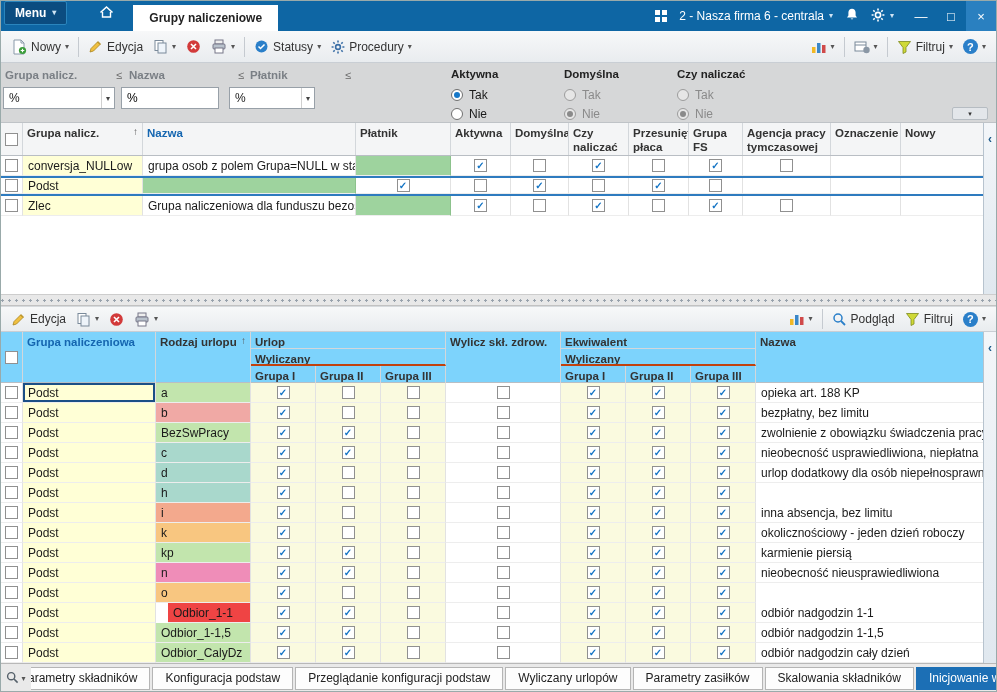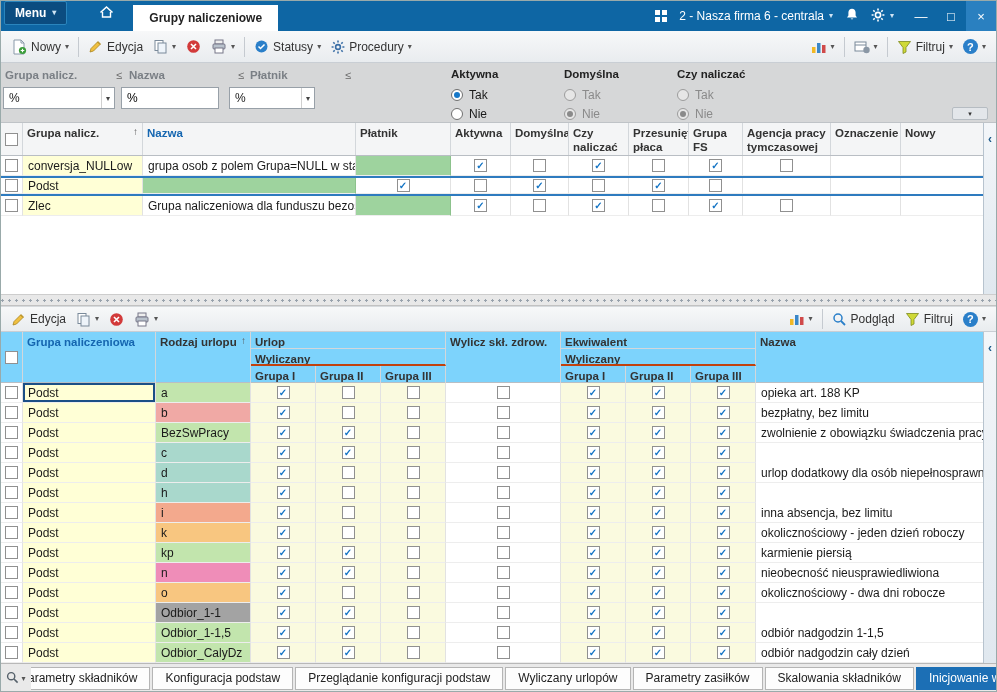--- a/index.html
+++ b/index.html
@@ -636,20 +636,21 @@
             </div>
             <div class="gc cc yel">
               <span class="cb on">✓</span>
             </div>
             <div class="gc cc yel">
               <span class="cb on">✓</span>
             </div>
             <div class="gc cc yel">
               <span class="cb on">✓</span>
             </div>
+            <div class="gc">nieobecność usprawiedliwiona, niepłatna</div>
           </div>
           <div class="grow lrow">
             <div class="gc cc">
               <span class="cb"></span>
             </div>
             <div class="gc key">Podst</div>
             <div class="gc" style="background: rgb(169, 216, 204);">d</div>
             <div class="gc cc yel">
               <span class="cb on">✓</span>
             </div>
@@ -837,49 +838,49 @@
             </div>
             <div class="gc cc yel">
               <span class="cb on">✓</span>
             </div>
             <div class="gc cc yel">
               <span class="cb on">✓</span>
             </div>
             <div class="gc cc yel">
               <span class="cb on">✓</span>
             </div>
-            <div class="gc">okolicznościowy - dwa dni robocze</div>
-          </div>
-          <div class="grow lrow">
-            <div class="gc cc">
-              <span class="cb"></span>
-            </div>
-            <div class="gc key">Podst</div>
-            <div class="gc" style="background: #a3a3a3;">Odbior_1-1</div>
-            <div class="gc cc yel">
-              <span class="cb on">✓</span>
-            </div>
-            <div class="gc cc yel">
-              <span class="cb on">✓</span>
-            </div>
-            <div class="gc cc yel">
-              <span class="cb"></span>
-            </div>
-            <div class="gc cc">
-              <span class="cb"></span>
-            </div>
-            <div class="gc cc yel">
-              <span class="cb on">✓</span>
-            </div>
-            <div class="gc cc yel">
-              <span class="cb on">✓</span>
-            </div>
-            <div class="gc cc yel">
-              <span class="cb on">✓</span>
-            </div>
+          </div>
+          <div class="grow lrow">
+            <div class="gc cc">
+              <span class="cb"></span>
+            </div>
+            <div class="gc key">Podst</div>
+            <div class="gc" style="background: #ef4444; margin-left: 12px;">Odbior_1-1</div>
+            <div class="gc cc yel">
+              <span class="cb on">✓</span>
+            </div>
+            <div class="gc cc yel">
+              <span class="cb on">✓</span>
+            </div>
+            <div class="gc cc yel">
+              <span class="cb"></span>
+            </div>
+            <div class="gc cc">
+              <span class="cb"></span>
+            </div>
+            <div class="gc cc yel">
+              <span class="cb on">✓</span>
+            </div>
+            <div class="gc cc yel">
+              <span class="cb on">✓</span>
+            </div>
+            <div class="gc cc yel">
+              <span class="cb on">✓</span>
+            </div>
+            <div class="gc">odbiór nadgodzin 1-1</div>
           </div>
           <div class="grow lrow">
             <div class="gc cc">
               <span class="cb"></span>
             </div>
             <div class="gc key">Podst</div>
             <div class="gc" style="background: rgb(194, 229, 173);">Odbior_1-1,5</div>
             <div class="gc cc yel">
               <span class="cb on">✓</span>
             </div>

